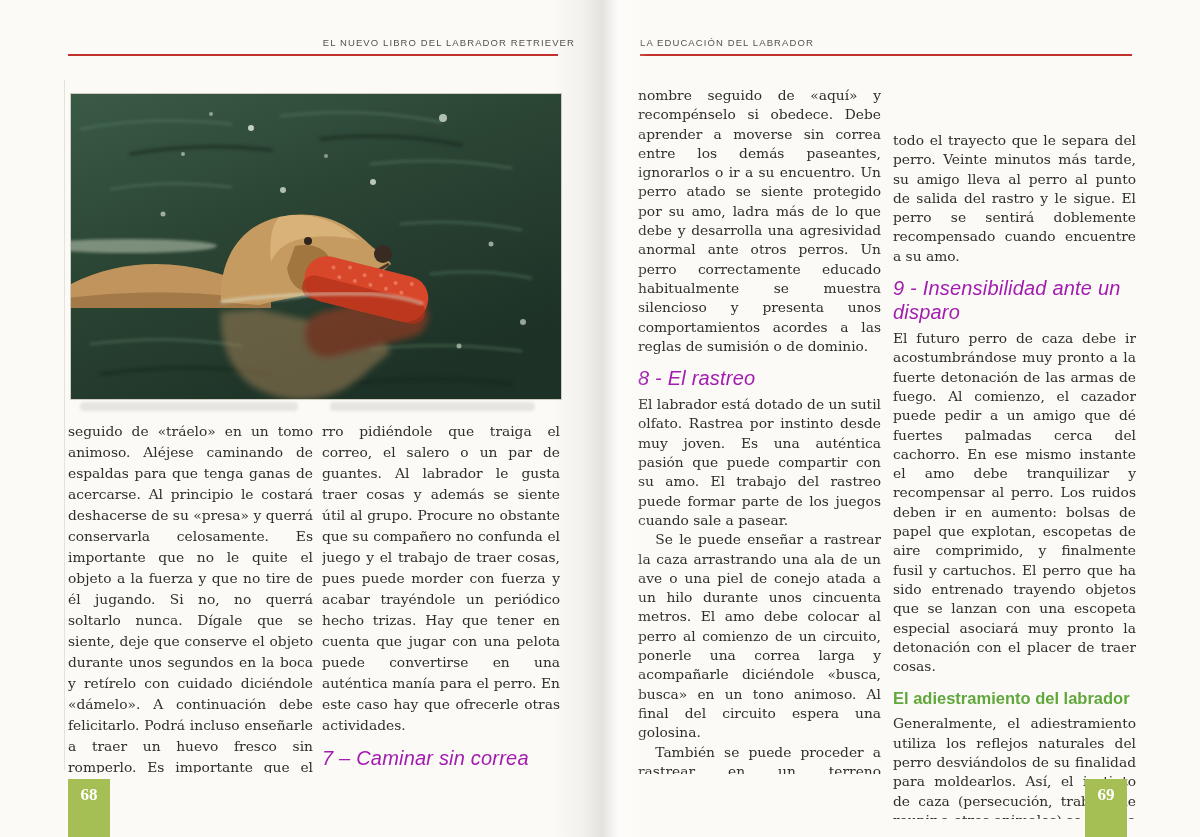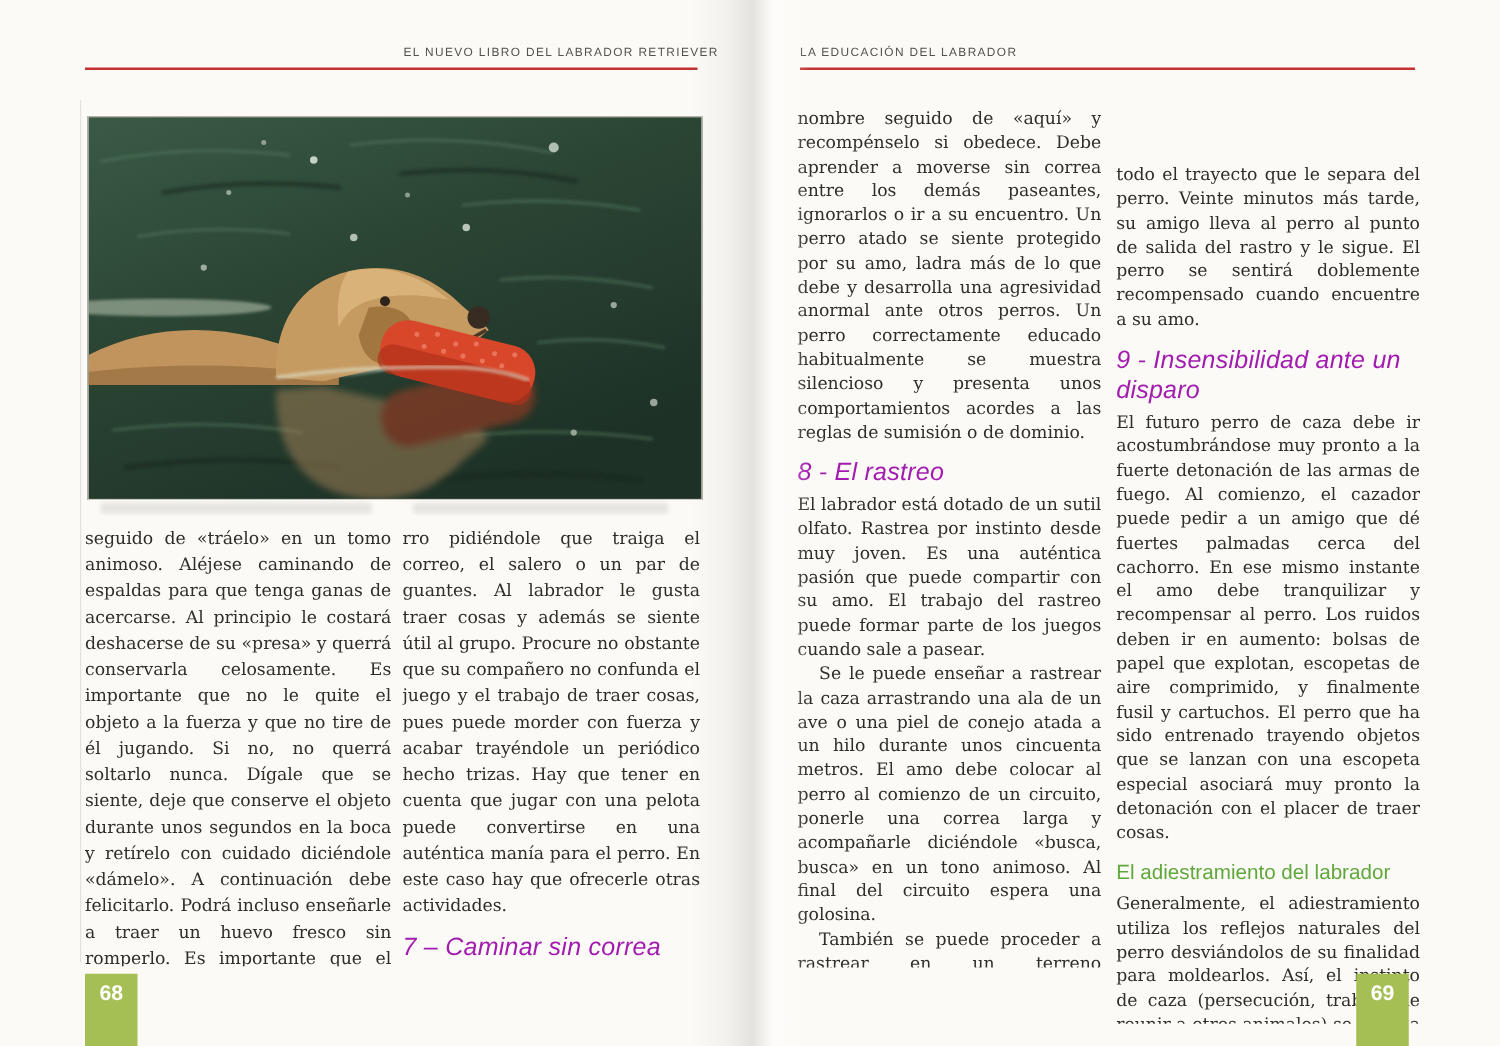--- a/index.html
+++ b/index.html
@@ -50,29 +50,29 @@
   .rp-col1{left:638px;top:86px;width:243px;height:688px;}
   .rp-col2{left:893px;top:86px;width:243px;height:688px;margin-top:45px;}
   .para{margin:0;}
   .indent{text-indent:1.25em;}
   .h-red{
     font-family:"Liberation Sans", sans-serif;font-style:italic;
     font-size:20px;line-height:24px;color:#a21caf;font-weight:500;
     margin:10px 0 5px 0;letter-spacing:0.2px;text-align:left;
   }
   .h-green{
-    font-family:"Liberation Sans", sans-serif;font-weight:normal;
+    font-family:"Liberation Sans", sans-serif;font-weight:bold;
     font-size:16.5px;line-height:22px;color:#61a83c;
     margin:11px 0 5px 0;white-space:nowrap;text-align:left;
   }
   
   .pagenum{
     position:absolute;top:779px;width:42px;height:58px;
     background:#a6bf55;color:#ffffff;
-    font-family:Liberation Sans, sans-serif;font-weight:bold;
+    font-family:Liberation Serif, serif;font-weight:bold;
     font-size:17px;text-align:center;padding-top:6px;box-sizing:border-box;
   }
   .pn-left{left:68px;}
   .pn-right{left:1085px;}
 </style>
 </head>
 <body>
 
 <div class="spread">
 

